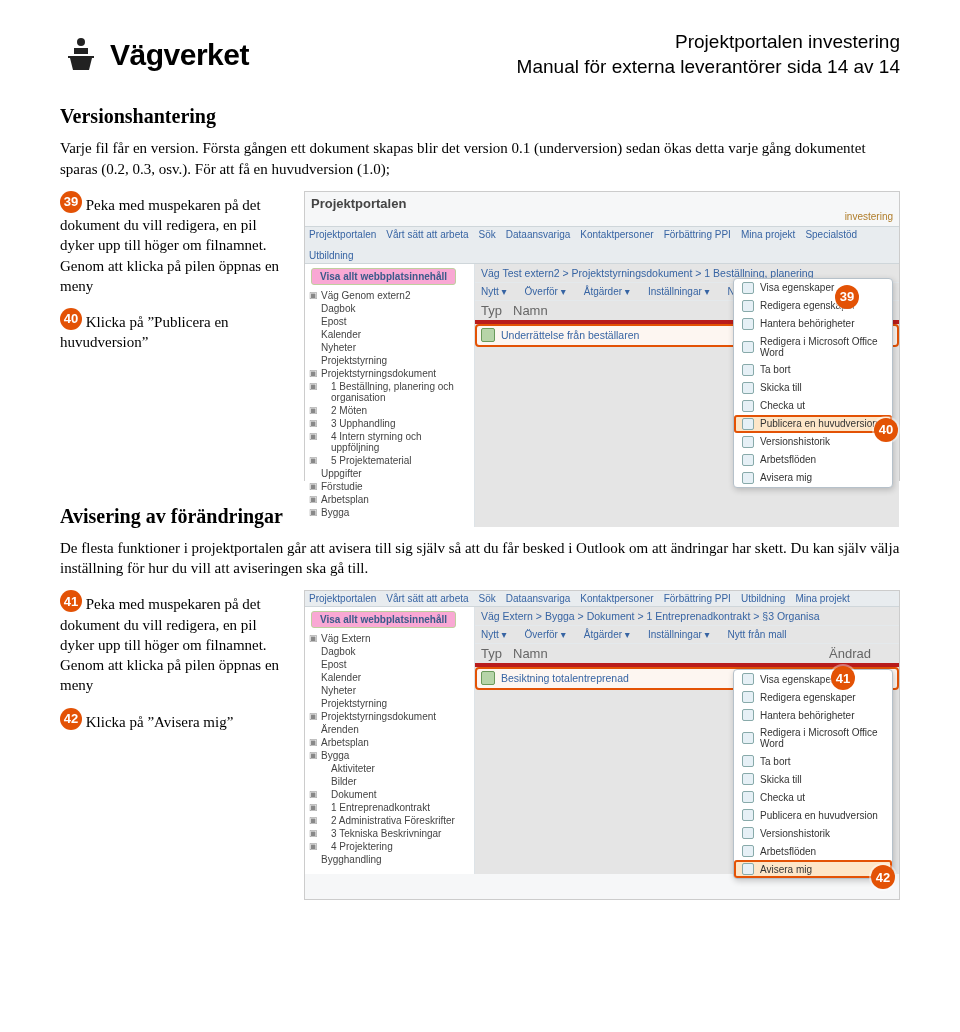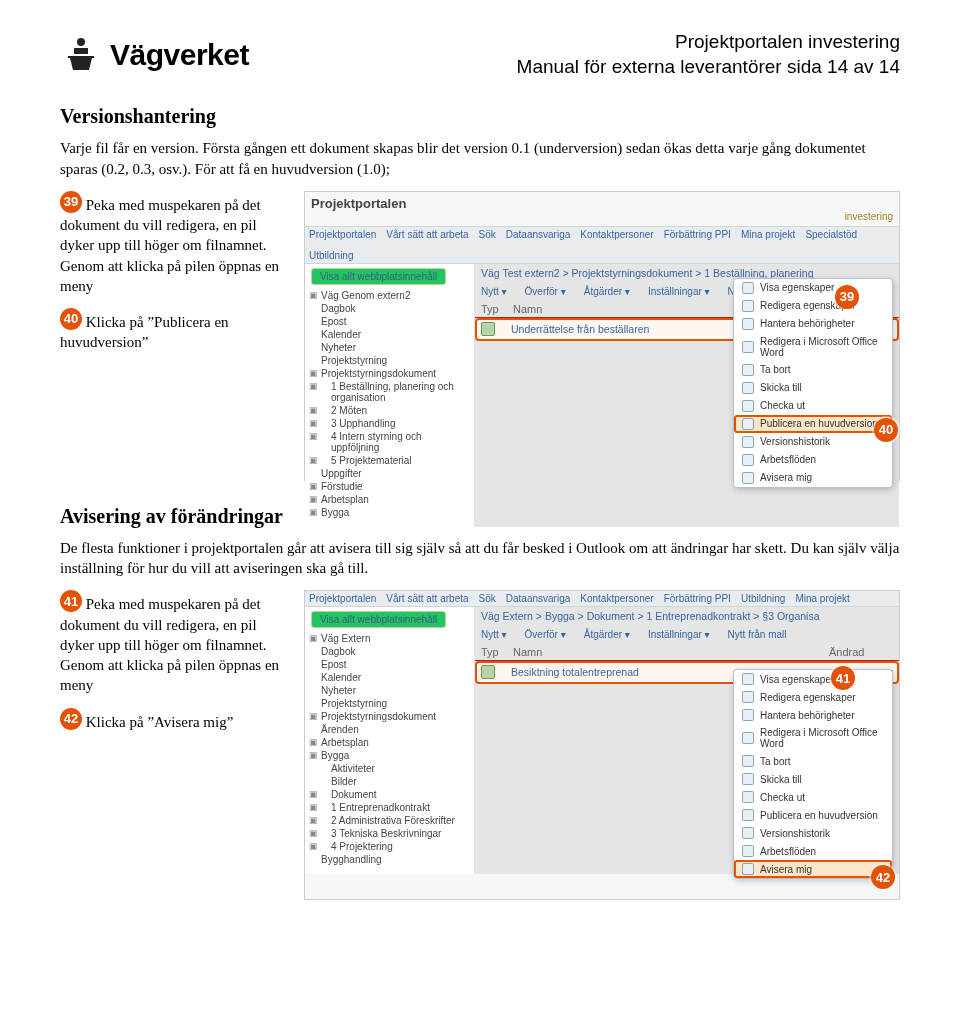--- a/index.html
+++ b/index.html
@@ -83,33 +83,33 @@
     background:#e8ecef; border-top:1px solid #cfd6da; border-bottom:1px solid #cfd6da;
     padding: 2px 4px; gap: 10px;
   }
   .shot .tabbar span { color:#3764a3; font-size:10px; }
   .shot .body-row { display:flex; }
   .shot .side {
     width: 170px; background:#fff; border-right:1px solid #dde3e7;
     padding: 4px 6px 8px 6px; font-size:10px; color:#444;
   }
   .shot .side .btn {
-    display:inline-block; background:#22c55e; border:1px solid #bfcf9f;
-    border-radius:3px; padding:2px 8px; color:#3a5a8a; font-size:10px; margin-bottom:4px;
+    display:inline-block; background:#f9a8d4; border:1px solid #bfcf9f;
+    border-radius:3px; padding:2px 8px; color:#3a5a8a; font-size:10px; margin-bottom:4px;font-weight:bold;
   }
   .shot .tree-item { padding:1px 0 1px 10px; position:relative; color:#444; }
   .shot .tree-item.parent::before { content:"▣"; position:absolute; left:-2px; font-size:9px; color:#888; }
   .shot .tree-item.sub { padding-left: 20px; }
   .shot .main { flex:1; background:#e5e5e5; padding:0; }
   .shot .crumb { padding:3px 6px; color:#3764a3; font-size:10.5px; border-bottom:1px solid #e4e9ec; }
   .shot .toolbar { display:flex; gap:18px; padding:3px 6px; color:#3764a3; font-size:10px; border-bottom:1px solid #e4e9ec; }
-  .shot .list-head { display:flex; padding:2px 6px; color:#666; font-size:11px; border-bottom:1px solid #b91c1c; }
+  .shot .list-head { display:flex; padding:2px 6px; color:#666; font-size:13px; border-bottom:4px solid #b91c1c; }
   .shot .list-head .c1{flex:0 0 32px;} .shot .list-head .c2{flex:1;} .shot .list-head .c3{flex:0 0 64px;}
   .shot .file-row {
-    display:flex; align-items:center; padding:4px 6px; gap:16px;
+    display:flex; align-items:center; padding:4px 6px; gap:6px;
     border-bottom:1px solid #eef2f4;
   }
   .shot .file-row.hl { outline:2px solid #e35205; outline-offset:-2px; border-radius:4px; background:#fdf6f1; }
   .shot .file-row .ico { width:14px; height:14px; background:#b7d4a8; border:1px solid #6a9a5a; border-radius:2px; }
   .shot .file-row .nm { flex:1; color:#3764a3; }
   .shot .file-row .nw { color:#c02; font-size:9px; }
   .shot .file-row .tm { color:#666; font-size:9.5px; }
   .shot .ctx {
     position:absolute; right:6px; width:160px; background:#fff;
     border:1px solid #b6c1ca; border-radius:4px; box-shadow:1px 2px 6px rgba(0,0,0,0.2);

